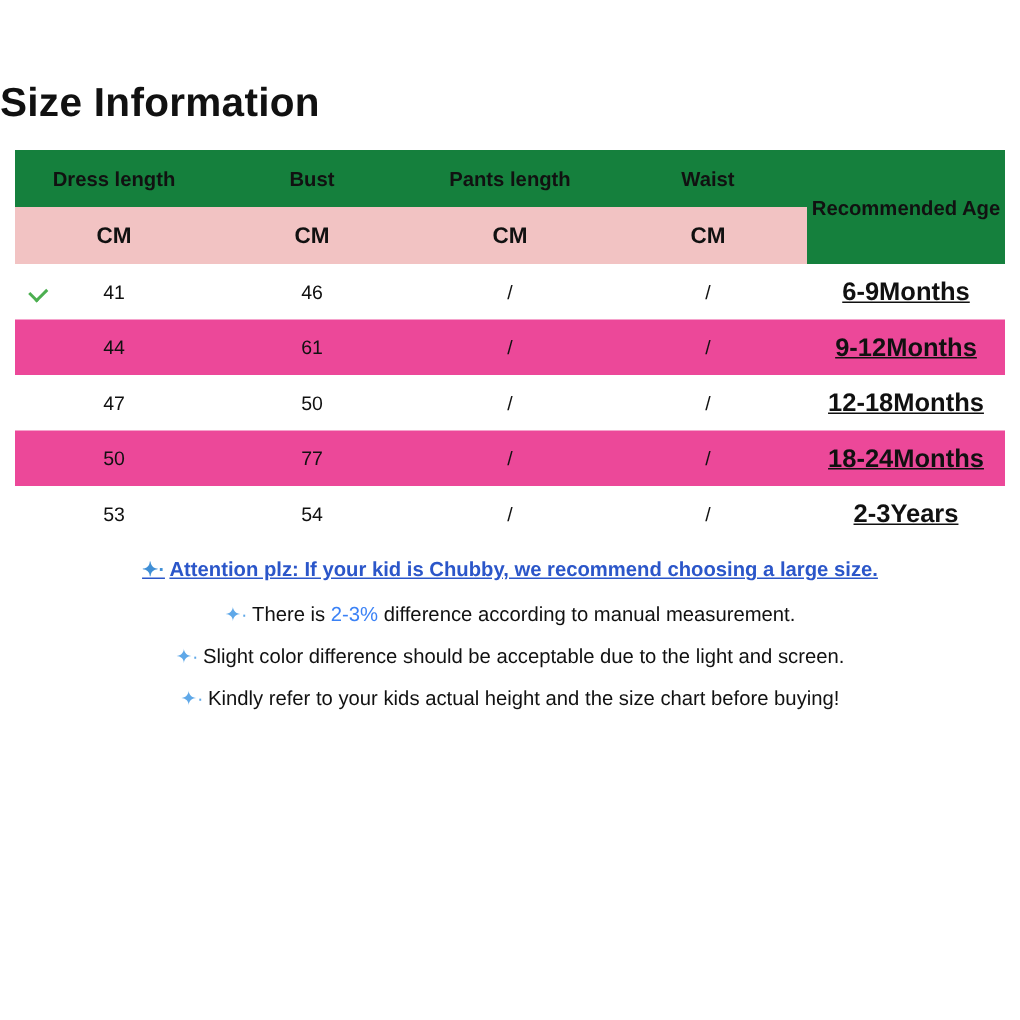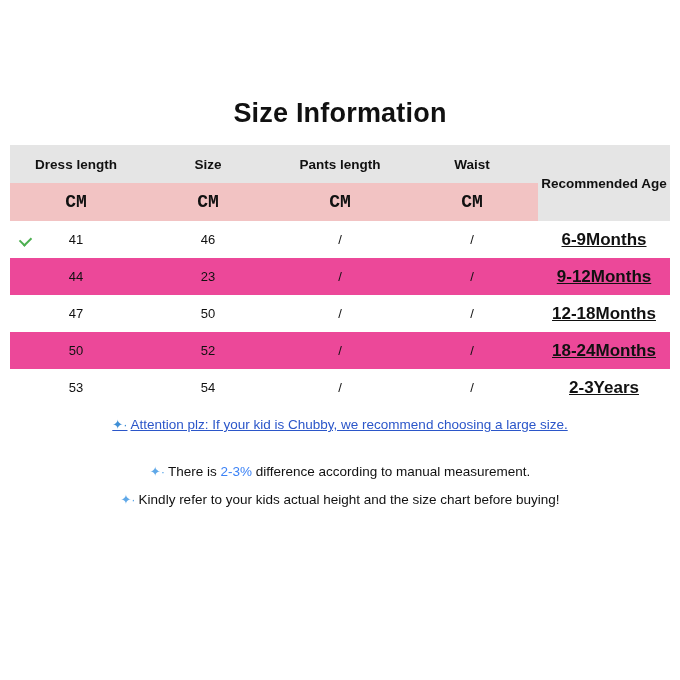--- a/index.html
+++ b/index.html
@@ -14,53 +14,51 @@
     color: #111111;
     overflow: hidden;
   }
   .page {
     position: relative;
     width: 680px;
     height: 680px;
     box-sizing: border-box;
   }
   .title {
-    text-align: center;
     font-size: 27px;
     font-weight: bold;
     color: #111111;
-    margin-top: 98px;
+    margin-top: 53px;
     margin-bottom: 16px;
     letter-spacing: 0.2px;
   }
   table.size-table {
     width: 660px;
     margin: 0 auto;
     border-collapse: collapse;
     table-layout: fixed;
   }
   table.size-table td {
     padding: 0;
     text-align: center;
     vertical-align: middle;
   }
   .head-row td {
-    background: #e5e5e5;
+    background: #15803d;
     height: 38px;
     font-weight: bold;
     font-size: 13.5px;
     color: #111111;
   }
   .unit-row td {
     background: #f2c3c3;
     height: 38px;
     font-weight: bold;
-    font-size: 18px;
-    color: #111111;
-    font-family: Liberation Mono, monospace;
+    font-size: 15px;
+    color: #111111;
   }
   .head-row td.age-cell,
   .unit-row td.age-cell {
     vertical-align: middle;
   }
   .age-head {
     font-weight: bold;
     font-size: 13.5px;
   }
   .data-row td {
@@ -86,25 +84,25 @@
     text-align: center;
   }
   .note {
     font-size: 13.5px;
     color: #111111;
     margin: 10px 0;
     line-height: 1.3;
   }
   .note-first {
     color: #2b56c9;
-    font-weight: normal;
+    font-weight: bold;
     text-decoration: underline;
     font-size: 13.5px;
     margin-top: 6px;
-    margin-bottom: 29px;
+    margin-bottom: 12px;
     text-align: center;
   }
   .spark {
     color: #5fa8e8;
     font-size: 13px;
     margin-right: 3px;
   }
   .spark-blue {
     color: #3f8fd6;
   }
@@ -128,21 +126,21 @@
 <div class="page">
 
   <div class="green-tick"></div>
 
   <div class="title">Size Information</div>
 
   <table class="size-table">
     <tbody>
         <tr class="head-row">
       <td>Dress length</td>
-      <td>Size</td>
+      <td>Bust</td>
       <td>Pants length</td>
       <td>Waist</td>
       <td class="age-cell" rowspan="2">
         <span class="age-head">Recommended Age</span>
       </td>
     </tr>
     <tr class="unit-row">
       <td>CM</td>
       <td>CM</td>
       <td>CM</td>
@@ -151,35 +149,35 @@
 
     <tr class="data-row">
       <td>41</td>
       <td>46</td>
       <td class="slash">/</td>
       <td class="slash">/</td>
       <td class="age-col">6-9Months</td>
     </tr>
     <tr class="data-row alt">
       <td>44</td>
-      <td>23</td>
+      <td>61</td>
       <td class="slash">/</td>
       <td class="slash">/</td>
       <td class="age-col">9-12Months</td>
     </tr>
     <tr class="data-row">
       <td>47</td>
       <td>50</td>
       <td class="slash">/</td>
       <td class="slash">/</td>
       <td class="age-col">12-18Months</td>
     </tr>
     <tr class="data-row alt">
       <td>50</td>
-      <td>52</td>
+      <td>77</td>
       <td class="slash">/</td>
       <td class="slash">/</td>
       <td class="age-col">18-24Months</td>
     </tr>
     <tr class="data-row">
       <td>53</td>
       <td>54</td>
       <td class="slash">/</td>
       <td class="slash">/</td>
       <td class="age-col">2-3Years</td>
@@ -188,17 +186,20 @@
     </table>
 
   <div class="notes">
     <div class="note note-first">
       <span class="spark spark-blue">✦·</span><span>Attention plz: If your kid is Chubby, we recommend choosing a large size.</span>
     </div>
     <div class="note">
       <span class="spark">✦·</span><span>There is </span><span class="pct">2-3%</span><span> difference according to manual measurement.</span>
     </div>
     <div class="note">
+      <span class="spark">✦·</span><span>Slight color difference should be acceptable due to the light and screen.</span>
+    </div>
+    <div class="note">
       <span class="spark">✦·</span><span>Kindly refer to your kids actual height and the size chart before buying!</span>
     </div>
   </div>
 
 </div>
 
 </body></html>

